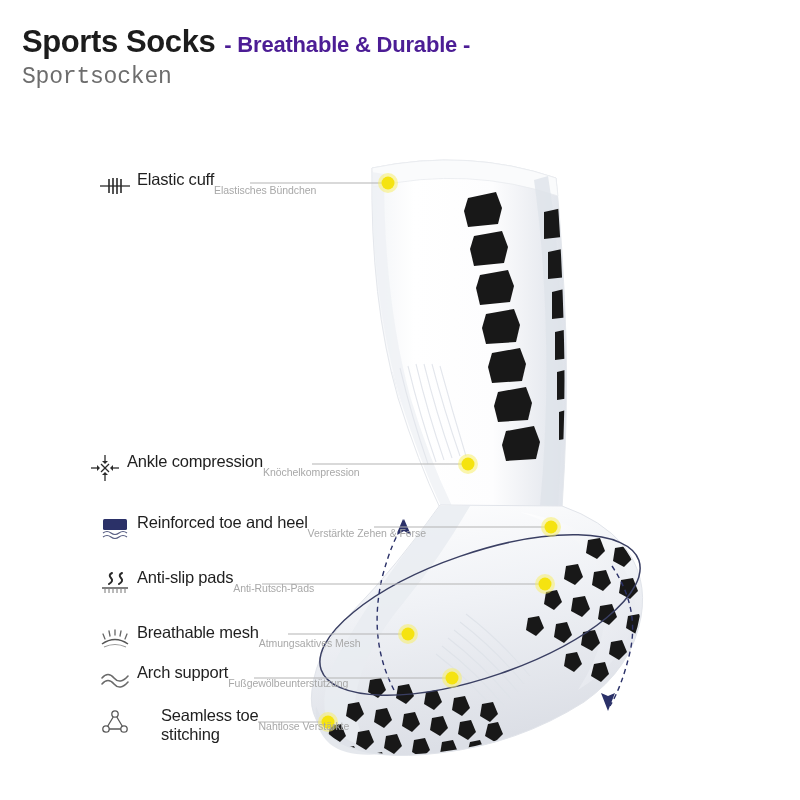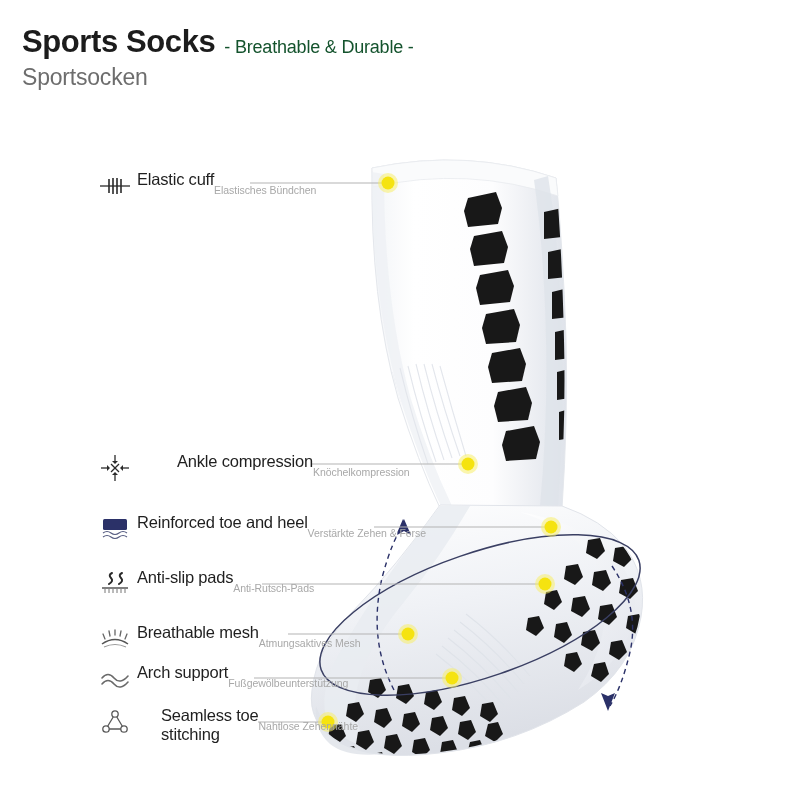--- a/index.html
+++ b/index.html
@@ -12,24 +12,24 @@
   }
   #stage{position:relative;width:720px;height:800px;overflow:hidden;background:#fff;}
 
   
   .hdr{position:absolute;left:22px;top:26px;width:620px;}
   .hdr-row1{display:flex;align-items:flex-end;gap:9px;}
   .title-main{
     font-size:31px;font-weight:700;color:#1c1c1c;letter-spacing:-.4px;line-height:1;
   }
   .title-sub{
-    font-size:18px;font-weight:400;color:#14532d;letter-spacing:-.2px;line-height:1;
+    font-size:22px;font-weight:700;color:#4c1d95;letter-spacing:-.2px;line-height:1;
     padding-bottom:1px;
   }
-  .hdr-row2{display:flex;align-items:flex-start;gap:16px;margin-top:9px;}
+  .hdr-row2{display:flex;align-items:flex-start;gap:16px;margin-top:9px;font-family:Liberation Mono, monospace;}
   .title-de{
     font-size:23px;font-weight:400;color:#6d6d6d;letter-spacing:-.2px;line-height:1;
   }
   .title-de-sub{
     font-size:13px;font-weight:600;color:#8d8d8d;letter-spacing:-.1px;line-height:1;
     padding-bottom:2px;
   }
 
   
   .feat{position:absolute;display:flex;align-items:flex-start;}
@@ -270,21 +270,21 @@
         <line x1="18" y1="1" x2="18" y2="17" stroke="#2a2a2a" stroke-width="1.6"></line>
         <line x1="22" y1="2" x2="22" y2="16" stroke="#2a2a2a" stroke-width="1.6"></line>
       </svg>
     </span>
     <span class="txt">
       <span class="en">Elastic cuff</span>
       <span class="de">Elastisches Bündchen</span>
     </span>
   </div>
 
-  <div class="feat" style="left:98px;top:452px;gap:40px;">
+  <div class="feat" style="left:88px;top:452px;">
     <span class="ico">
       <svg width="32" height="30" viewBox="0 0 32 30">
         <g stroke="#2a2a2a" stroke-width="1.3" fill="none">
           <line x1="16" y1="2" x2="16" y2="10"></line>
             <path d="M13,8 l3,3 l3,-3" fill="#2a2a2a" stroke="none"></path>
           <line x1="16" y1="28" x2="16" y2="20"></line>
             <path d="M13,22 l3,-3 l3,3" fill="#2a2a2a" stroke="none"></path>
           <line x1="2" y1="15" x2="10" y2="15"></line>
             <path d="M8,12 l3,3 l-3,3" fill="#2a2a2a" stroke="none"></path>
           <line x1="30" y1="15" x2="22" y2="15"></line>
@@ -382,17 +382,17 @@
           <path d="M15,6 L6,21 L24,21 Z"></path>
           <circle cx="15" cy="6" r="3.2" fill="#fff"></circle>
           <circle cx="6" cy="21" r="3.2" fill="#fff"></circle>
           <circle cx="24" cy="21" r="3.2" fill="#fff"></circle>
         </g>
       </svg>
     </span>
     <span class="txt">
       <span class="en">Seamless toe
 stitching</span>
-      <span class="de">Nahtlose Zehennähte</span>
+      <span class="de">Nahtlose Verstärkte</span>
     </span>
   </div>
 
 </div>
 
 </body></html>

